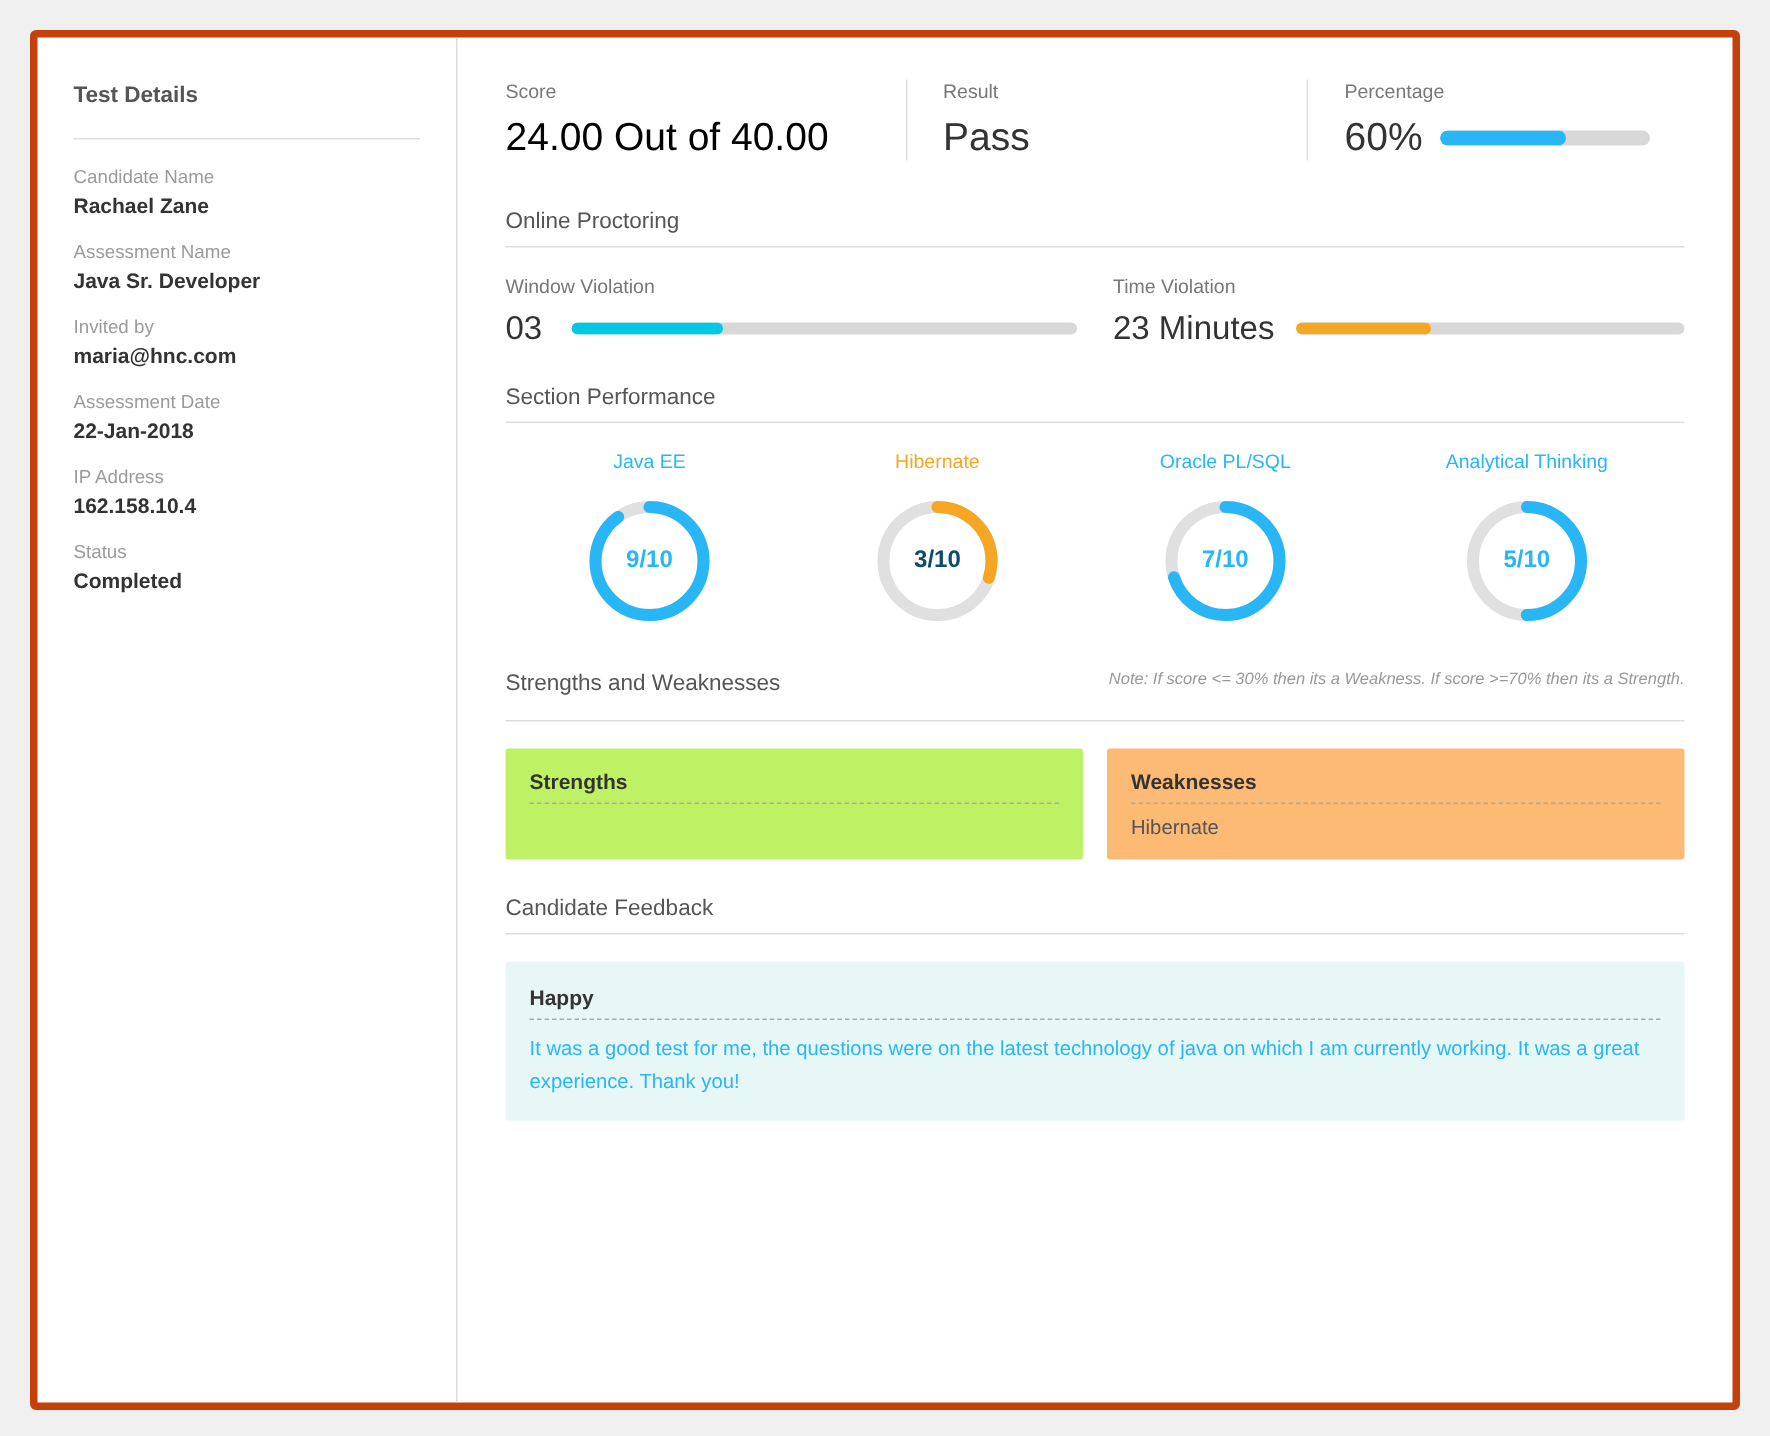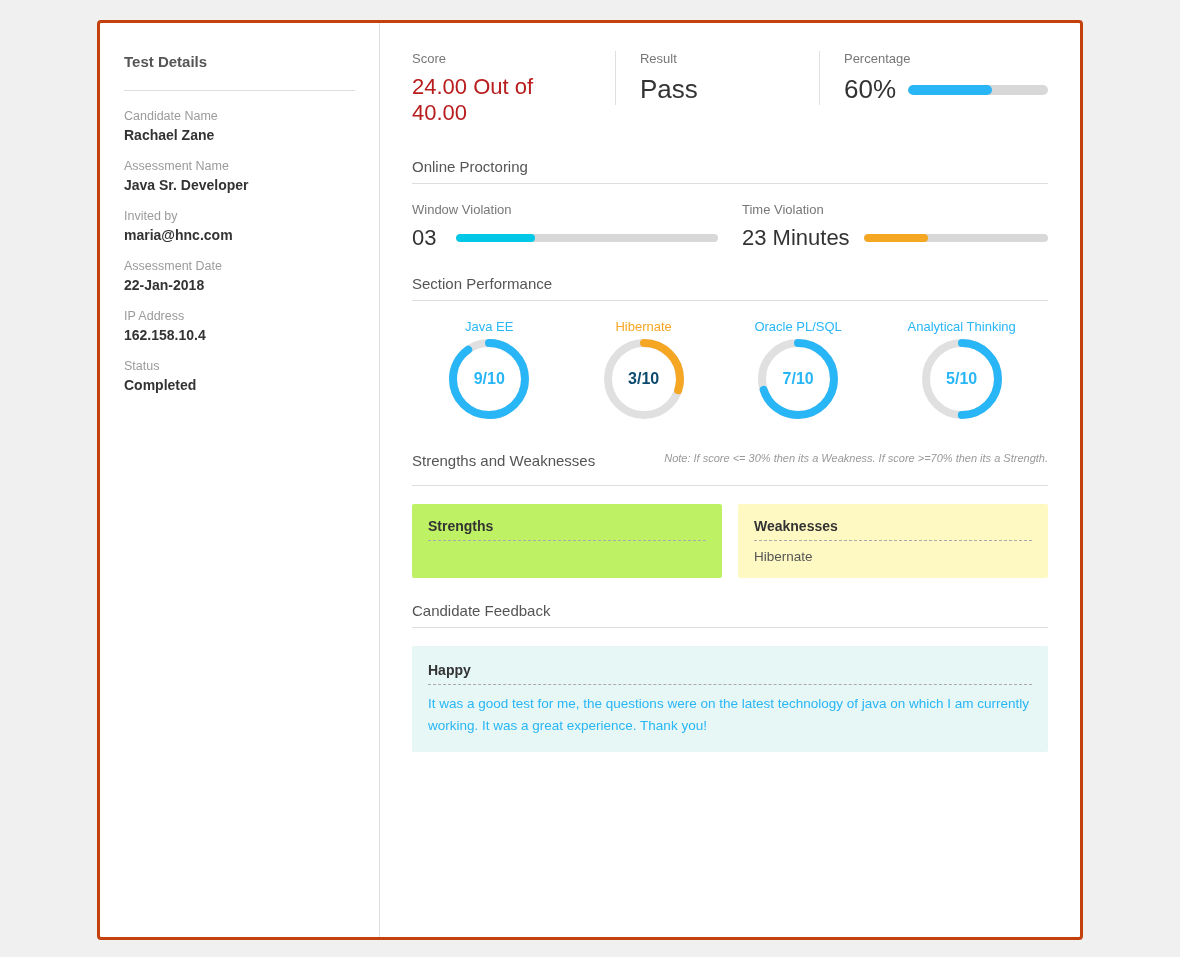--- a/index.html
+++ b/index.html
@@ -7,23 +7,23 @@
       font-family: 'Segoe UI', Arial, sans-serif;
       background: #f0f0f0;
       display: flex;
       justify-content: center;
       align-items: center;
       min-height: 100vh;
       padding: 20px;
     }
     .card {
       background: #fff;
-      border: 3px solid #c2410c;
+      border: 5px solid #c2410c;
       border-radius: 4px;
-      width: 986px;
+      width: 1140px;
       min-height: 920px;
       display: flex;
       overflow: hidden;
       justify-content: flex-end;
     }
     
     .sidebar {
       width: 280px;
       min-width: 280px;
       border-right: 1px solid #ddd;
@@ -73,22 +73,22 @@
     }
     .score-col:first-child {
       padding-right: 24px;
     }
     .col-label {
       font-size: 13px;
       color: #777;
       margin-bottom: 8px;
     }
     .col-big {
-      font-size: 22px;
-      color: #b91c1c;
+      font-size: 26px;
+      color: #000000;
       font-weight: 400;
     }
     .col-pass {
       font-size: 26px;
       color: #333;
     }
     .percentage-row {
       display: flex;
       align-items: center;
       gap: 12px;
@@ -165,21 +165,21 @@
     
     .performance-row {
       display: flex;
       justify-content: space-around;
       margin-bottom: 28px;
     }
     .perf-col {
       display: flex;
       flex-direction: column;
       align-items: center;
-      gap: 0;
+      gap: 14px;
     }
     .perf-label {
       font-size: 13px;
       color: #29b6f6;
       font-weight: 500;
     }
     .perf-label-orange {
       color: #f5a623;
     }
     
@@ -222,21 +222,21 @@
     }
     .sw-col {
       flex: 1;
       padding: 14px 16px;
       border-radius: 2px;
     }
     .sw-col-strengths {
       background: #bef264;
     }
     .sw-col-weaknesses {
-      background: #fef9c3;
+      background: #fdba74;
     }
     .sw-col-title {
       font-size: 14px;
       font-weight: 700;
       color: #333;
       margin-bottom: 8px;
       padding-bottom: 6px;
       border-bottom: 1px dashed #aaa;
     }
     .sw-col-content {

